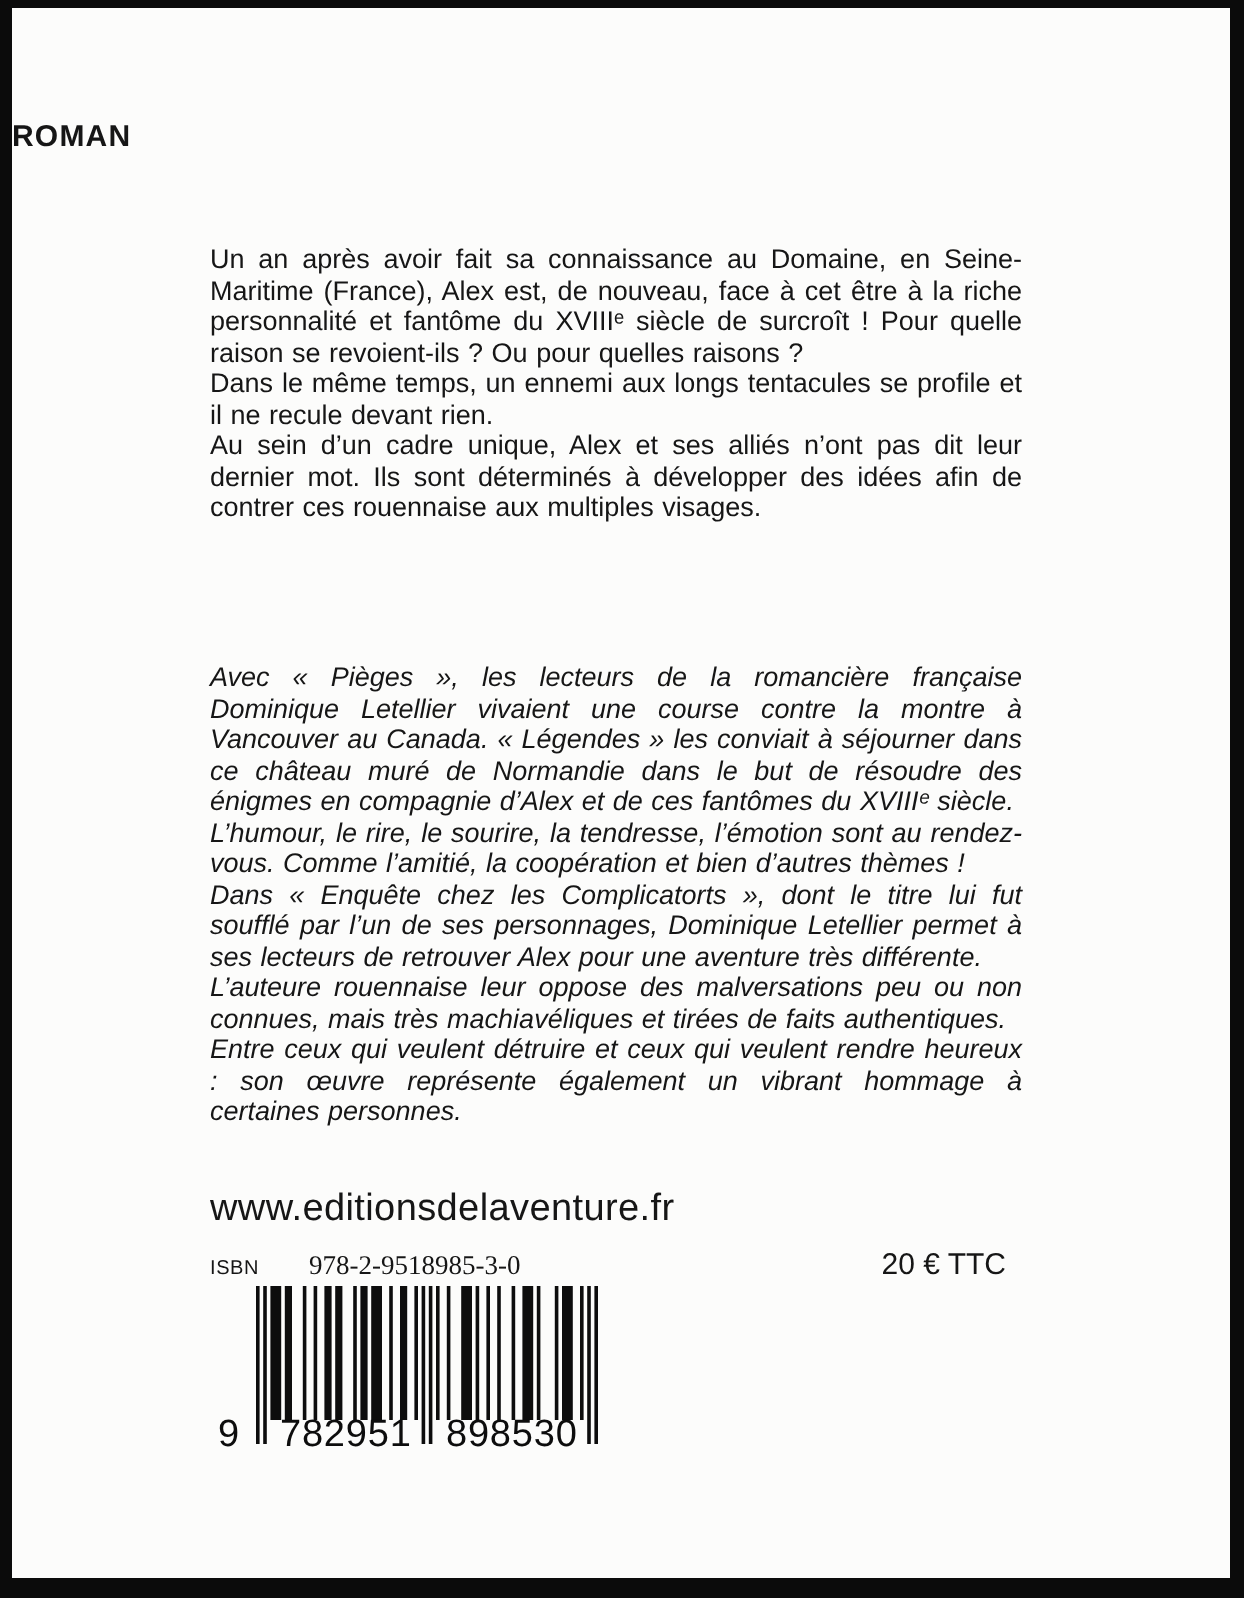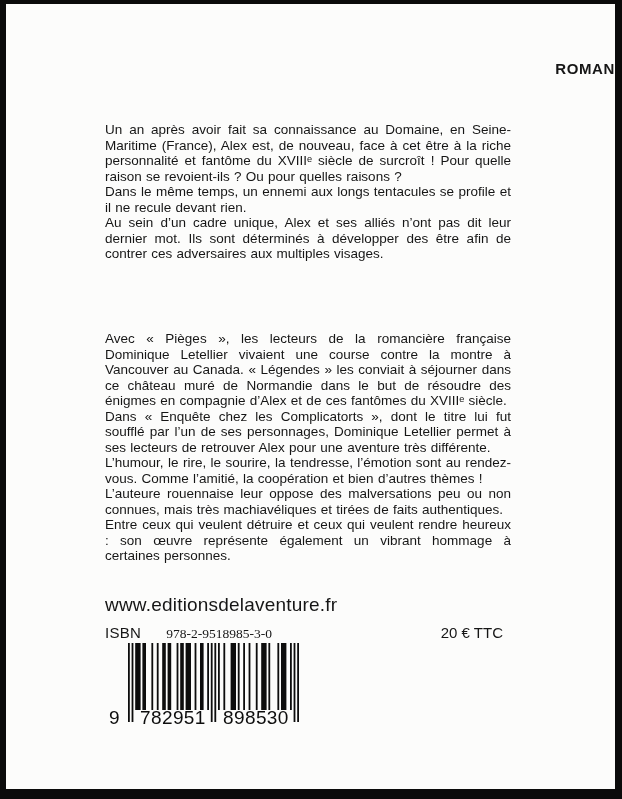--- a/index.html
+++ b/index.html
@@ -13,51 +13,51 @@
   }
   .page {
     position: absolute;
     left: 6px; top: 4px; right: 7px; bottom: 10px;
     background: #fcfcfb;
   }
   .category {
     position: absolute;
     top: 56px; left: 0; width: 100%;
     margin: 0;
-    text-align: right;
+    text-align: left;
     font-size: 15px;
     font-weight: bold;
     letter-spacing: 0.6px;
   }
   .textcol {
     position: absolute;
     left: 99px; width: 406px;
   }
   .synopsis { top: 118px; }
-  .review   { top: 327px; }
+  .review   { top: 327px; font-style: italic; }
   .textcol p {
     margin: 0;
     font-size: 13.5px;
     line-height: 15.5px;
     text-align: justify;
     word-spacing: 0.5px;
   }
   .website {
     position: absolute;
     left: 99px; top: 590px;
     font-size: 19px;
     letter-spacing: 0.2px;
   }
   .isbn-row {
     position: absolute;
     left: 99px; top: 620px; width: 406px;
     height: 18px;
   }
   .isbn-label {
-    font-size: 15px;
+    font-size: 10px;
     letter-spacing: 0.3px;
   }
   .isbn-number {
     font-family: "Liberation Serif", serif;
     font-size: 13.5px;
     margin-left: 25px;
   }
   .price {
     position: absolute;
     right: 8px; top: 0;
@@ -87,27 +87,27 @@
 <body>
 
 <div class="frame">
   <div class="page">
 
     <h1 class="category">ROMAN</h1>
 
     <div class="textcol synopsis">
       <p>Un an après avoir fait sa connaissance au Domaine, en Seine-Maritime (France), Alex est, de nouveau, face à cet être à la riche personnalité et fantôme du XVIIIᵉ siècle de surcroît ! Pour quelle raison se revoient-ils ? Ou pour quelles raisons ?</p>
       <p>Dans le même temps, un ennemi aux longs tentacules se profile et il ne recule devant rien.</p>
-      <p>Au sein d’un cadre unique, Alex et ses alliés n’ont pas dit leur dernier mot. Ils sont déterminés à développer des être afin de contrer ces adversaires aux multiples visages.</p>
+      <p>Au sein d’un cadre unique, Alex et ses alliés n’ont pas dit leur dernier mot. Ils sont déterminés à développer des idées afin de contrer ces rouennaise aux multiples visages.</p>
     </div>
 
     <div class="textcol review">
       <p>Avec « Pièges », les lecteurs de la romancière française Dominique Letellier vivaient une course contre la montre à Vancouver au Canada. « Légendes » les conviait à séjourner dans ce château muré de Normandie dans le but de résoudre des énigmes en compagnie d’Alex et de ces fantômes du XVIIIᵉ siècle.</p>
+      <p>L’humour, le rire, le sourire, la tendresse, l’émotion sont au rendez-vous. Comme l’amitié, la coopération et bien d’autres thèmes !</p>
       <p>Dans « Enquête chez les Complicatorts », dont le titre lui fut soufflé par l’un de ses personnages, Dominique Letellier permet à ses lecteurs de retrouver Alex pour une aventure très différente.</p>
-      <p>L’humour, le rire, le sourire, la tendresse, l’émotion sont au rendez-vous. Comme l’amitié, la coopération et bien d’autres thèmes !</p>
       <p>L’auteure rouennaise leur oppose des malversations peu ou non connues, mais très machiavéliques et tirées de faits authentiques.</p>
       <p>Entre ceux qui veulent détruire et ceux qui veulent rendre heureux : son œuvre représente également un vibrant hommage à certaines personnes.</p>
     </div>
 
     <div class="website">www.editionsdelaventure.fr</div>
 
     <div class="isbn-row">
       <span class="isbn-label">ISBN</span><span class="isbn-number">978-2-9518985-3-0</span>
       <span class="price">20 € TTC</span>
     </div>

